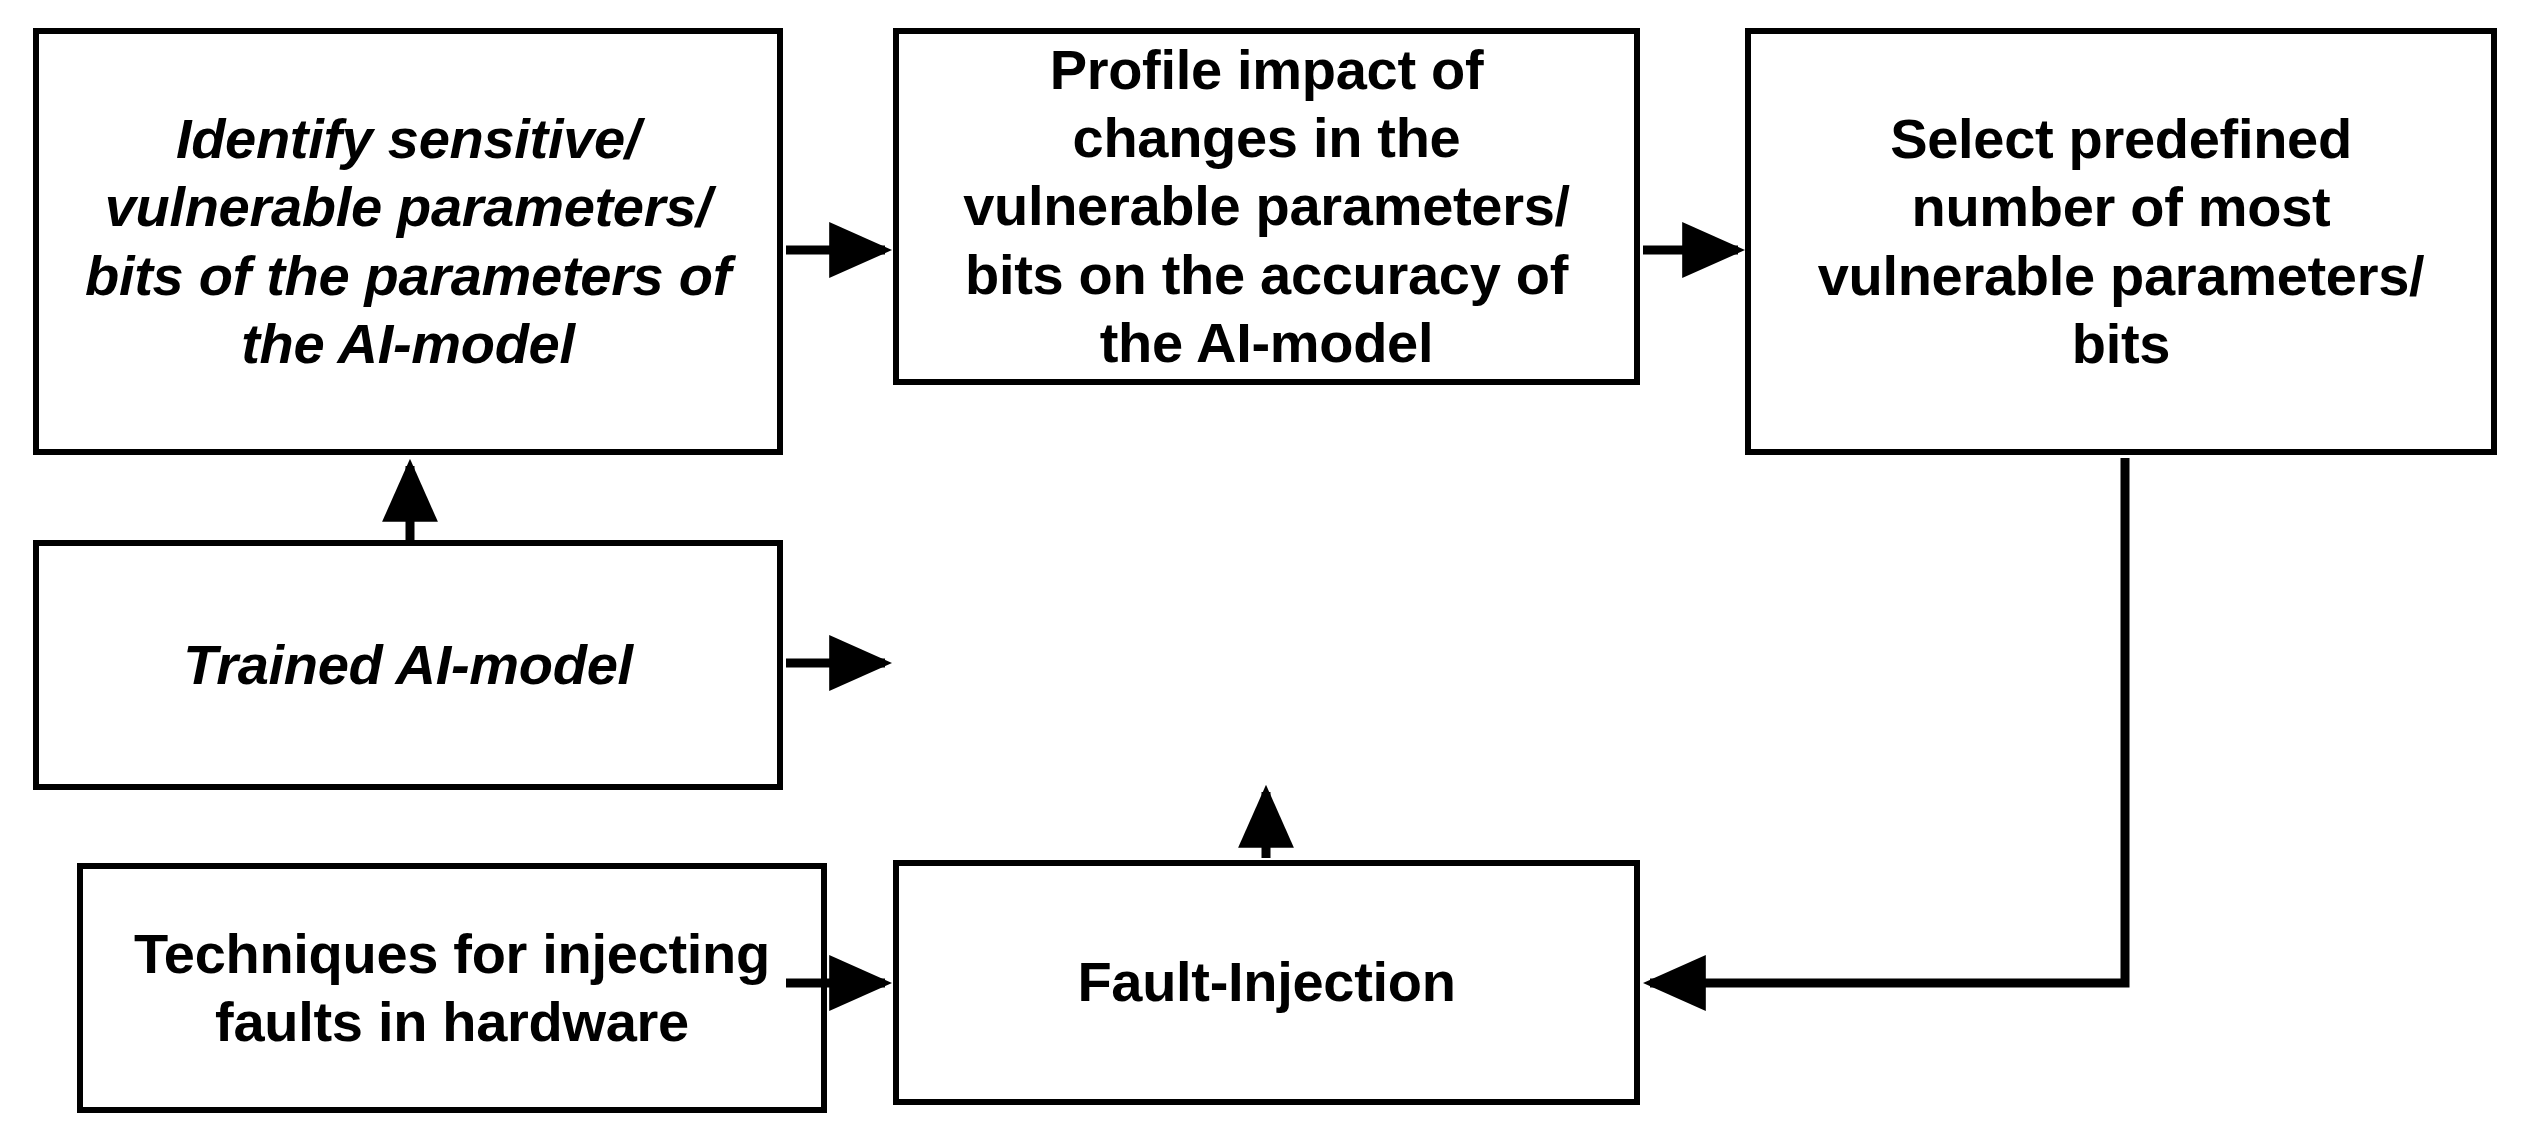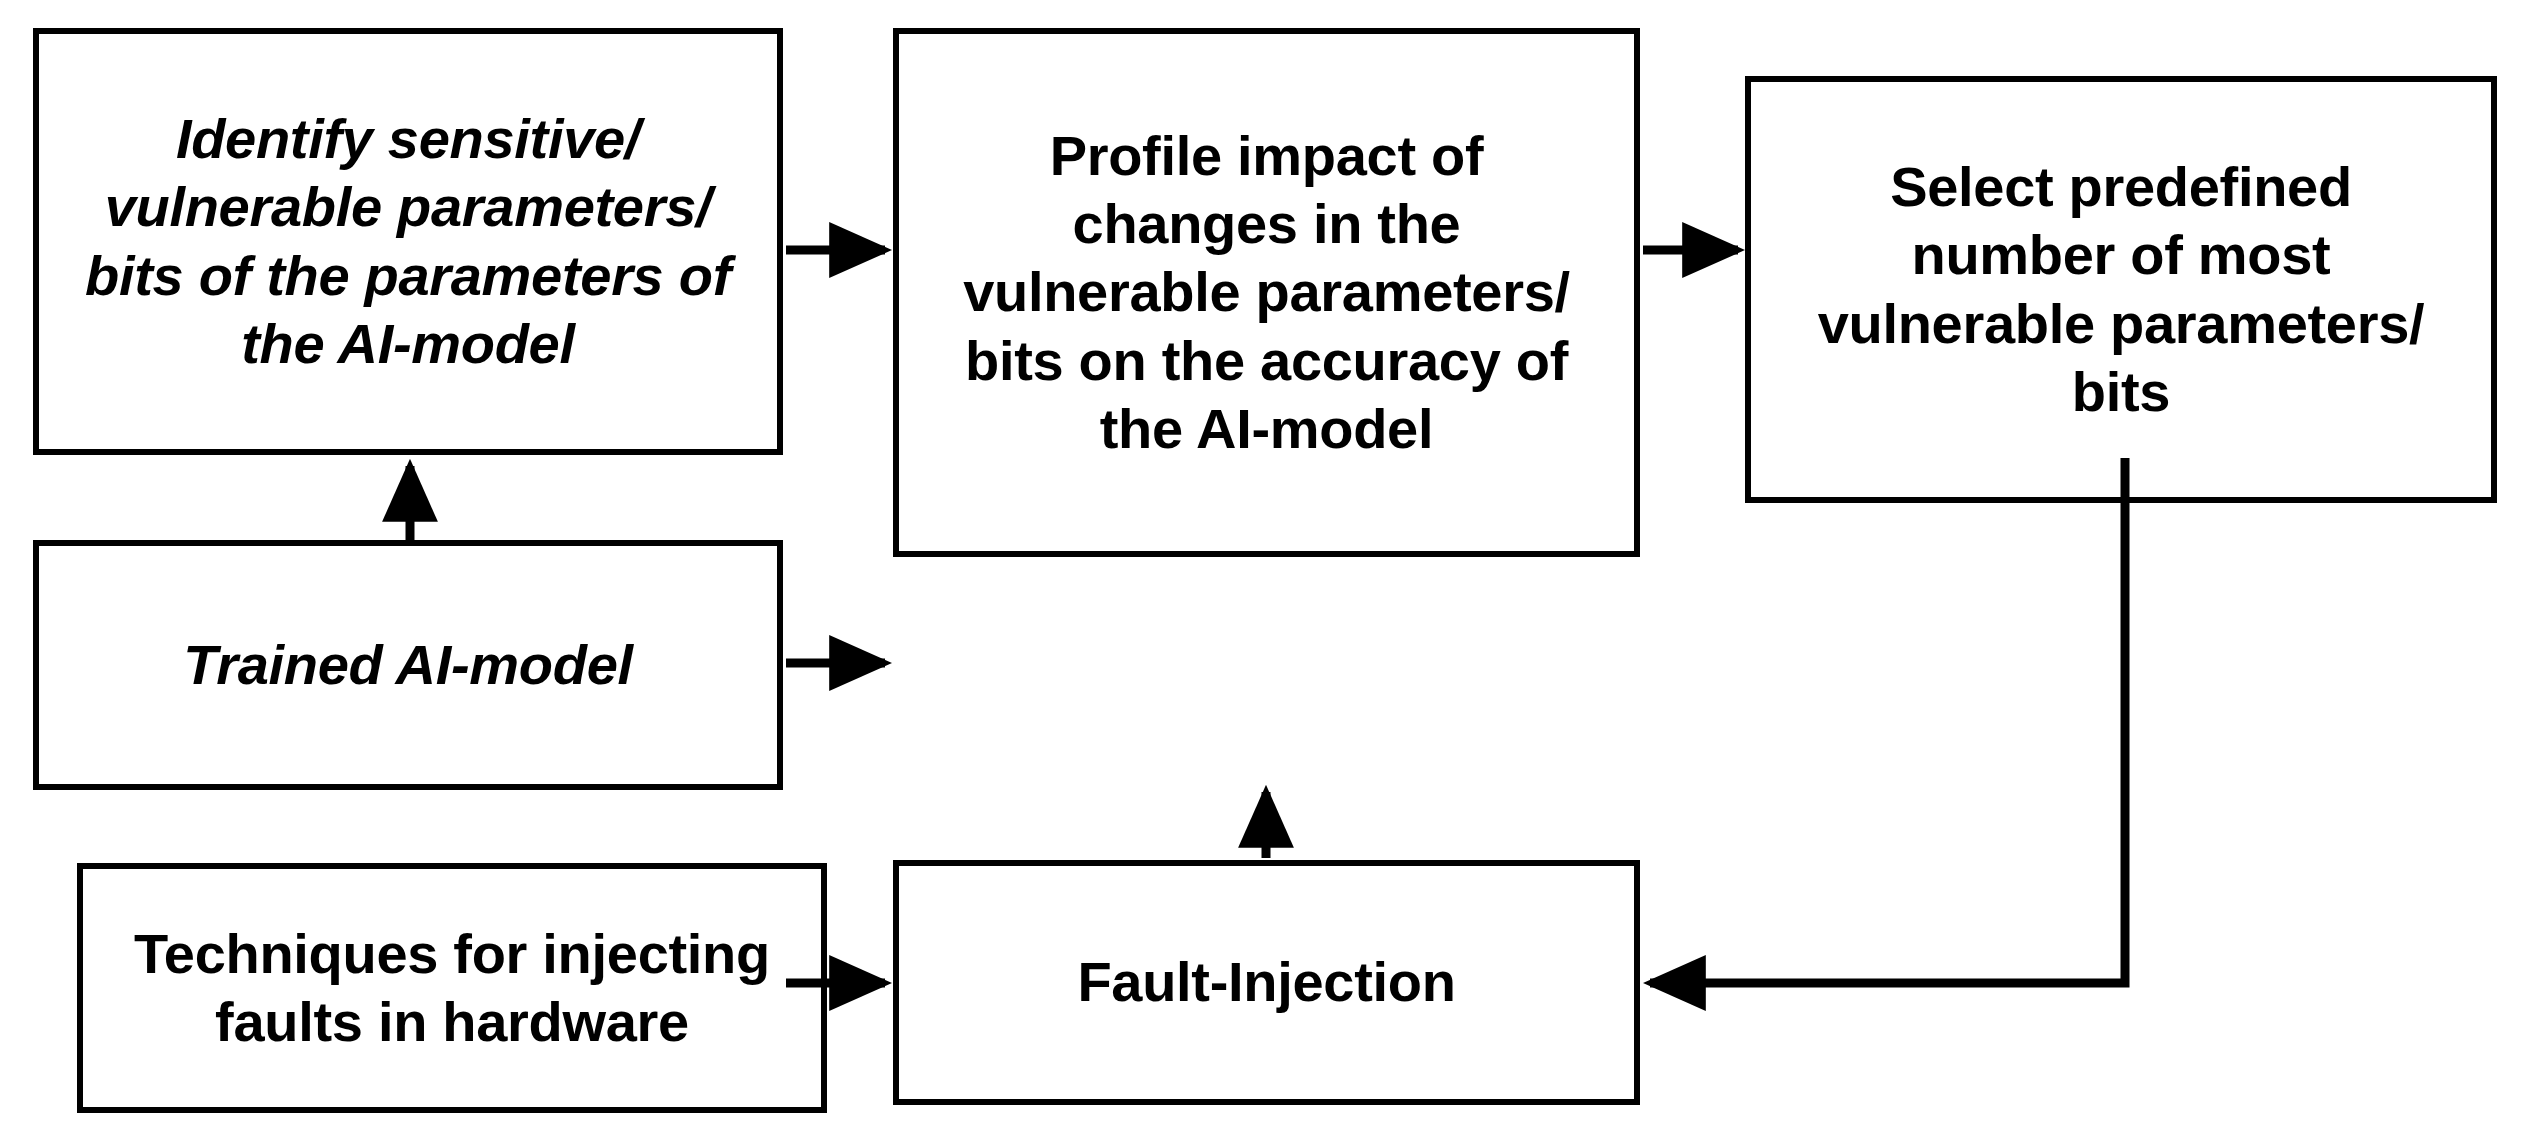--- a/index.html
+++ b/index.html
@@ -34,27 +34,26 @@
     white-space: pre-line;
     letter-spacing: -0.3px;
   }
   
   #node-identify {
     left: 33px;  top: 28px;  width: 750px;  height: 427px;
     font-size: 56px;
     font-style: italic;
   }
   #node-profile {
-    left: 893px; top: 28px;  width: 747px;  height: 529px;
+    left: 893px; top: 28px;  width: 747px;  height: 357px;
     font-size: 56px;
   }
   #node-select {
     left: 1745px; top: 28px; width: 752px;  height: 427px;
     font-size: 56px;
-    margin-top: 48px;
   }
   
   #node-trained-model {
     left: 33px;  top: 540px; width: 750px;  height: 250px;
     font-size: 56px;
     font-style: italic;
   }
   #node-hardware {
     left: 893px; top: 540px; width: 747px;  height: 242px;
     font-size: 56px;

